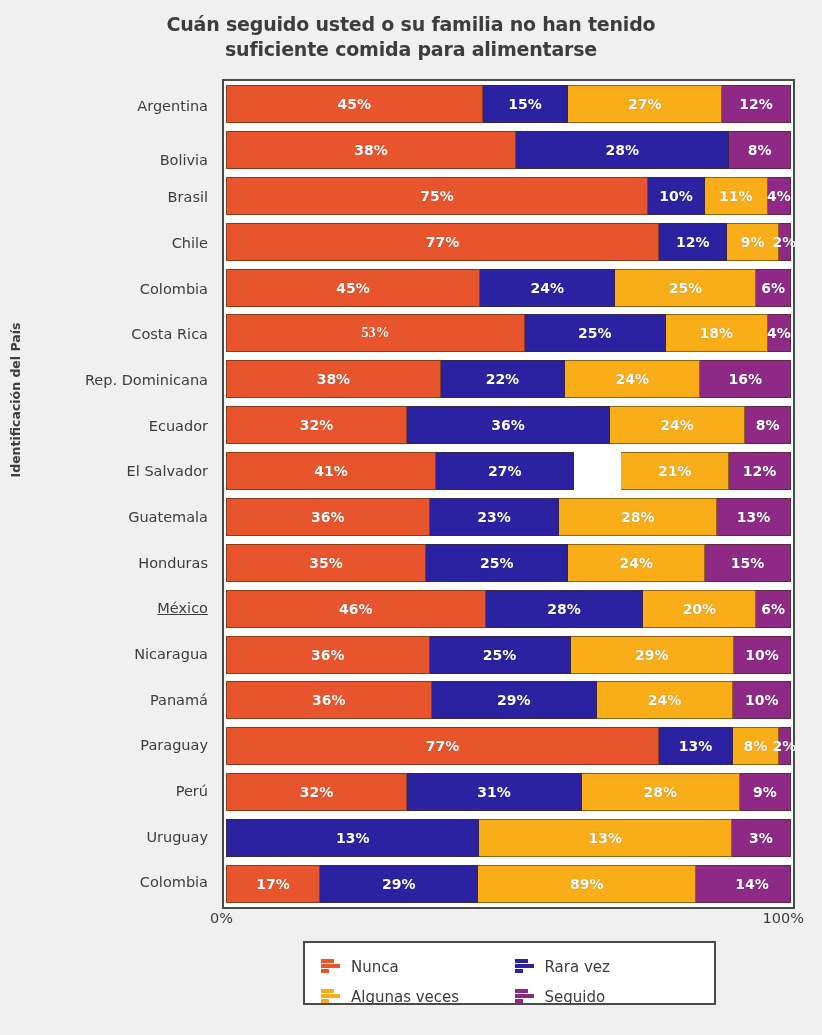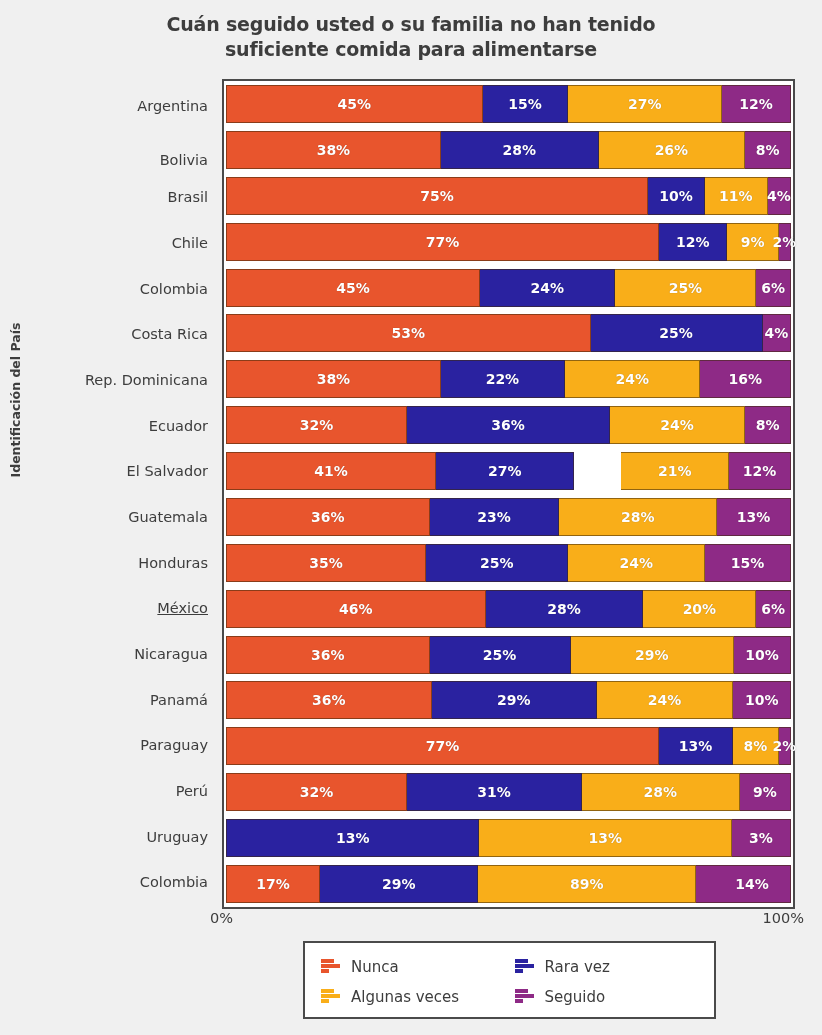--- a/index.html
+++ b/index.html
@@ -94,21 +94,21 @@
     font-size:14.5px;color:#3d3d3d;
     white-space:nowrap;
   }
   .xtick.left{left:210px;}
   .xtick.right{right:18px;}
 
   
   .legend{
     position:absolute;
     left:303px;top:941px;
-    width:413px;height:78px;
+    width:413px;height:64px;
     background:#ffffff;
     border:2px solid #4a4a4a;
     box-sizing:border-box;
     padding:9px 16px;
     display:grid;
     grid-template-columns:1fr 1fr;
     grid-auto-rows:30px;
     align-items:center;
     column-gap:10px;
   }
@@ -175,23 +175,20 @@
             <span class="seg-label">12%</span>
           </div>
         </div>
         <div class="row">
           <div class="bar-seg" style="background: rgb(232, 85, 45); flex: 38 0 0%;">
             <span class="seg-label">38%</span>
           </div>
           <div class="bar-seg" style="background: rgb(42, 34, 160); flex: 28 0 0%;">
             <span class="seg-label">28%</span>
           </div>
-          <div class="bar-seg" style="background: rgb(249, 174, 25); flex: 26 0 0%;">
-            <span class="seg-label">26%</span>
-          </div>
           <div class="bar-seg" style="background: rgb(142, 42, 134); flex: 8 0 0%;">
             <span class="seg-label">8%</span>
           </div>
         </div>
         <div class="row">
           <div class="bar-seg" style="background: rgb(232, 85, 45); flex: 75 0 0%;">
             <span class="seg-label">75%</span>
           </div>
           <div class="bar-seg" style="background: rgb(42, 34, 160); flex: 10 0 0%;">
             <span class="seg-label">10%</span>
@@ -225,25 +222,28 @@
             <span class="seg-label">24%</span>
           </div>
           <div class="bar-seg" style="background: rgb(249, 174, 25); flex: 25 0 0%;">
             <span class="seg-label">25%</span>
           </div>
           <div class="bar-seg" style="background: rgb(142, 42, 134); flex: 6 0 0%;">
             <span class="seg-label">6%</span>
           </div>
         </div>
         <div class="row">
-          <div class="bar-seg" style="background: rgb(232, 85, 45); flex: 53 0 0%;">
+          <div class="bar-seg" style="background: rgb(232, 85, 45); flex: 53 0 0%; font-family: Liberation Serif, serif;">
             <span class="seg-label">53%</span>
           </div>
           <div class="bar-seg" style="background: rgb(42, 34, 160); flex: 25 0 0%;">
             <span class="seg-label">25%</span>
+          </div>
+          <div class="bar-seg" style="background: rgb(249, 174, 25); flex: 18 0 0%;">
+            <span class="seg-label">18%</span>
           </div>
           <div class="bar-seg" style="background: rgb(142, 42, 134); flex: 4 0 0%;">
             <span class="seg-label">4%</span>
           </div>
         </div>
         <div class="row">
           <div class="bar-seg" style="background: rgb(232, 85, 45); flex: 38 0 0%;">
             <span class="seg-label">38%</span>
           </div>
           <div class="bar-seg" style="background: rgb(42, 34, 160); flex: 22 0 0%;">

